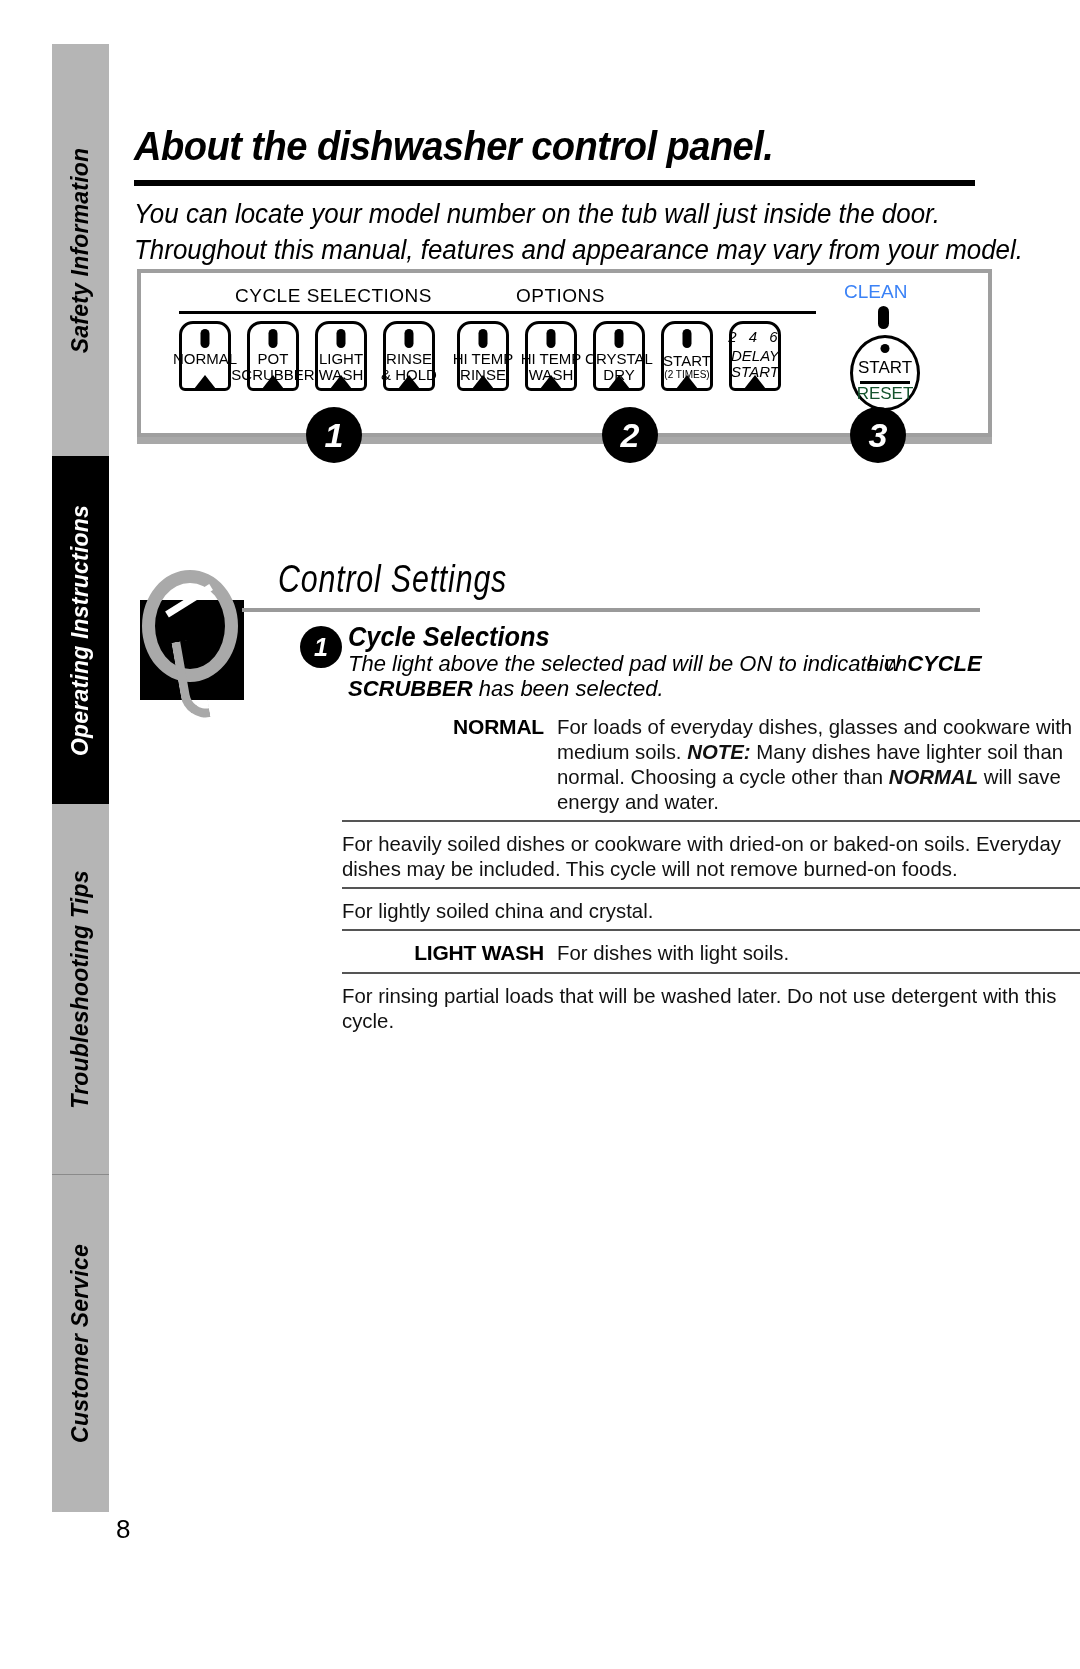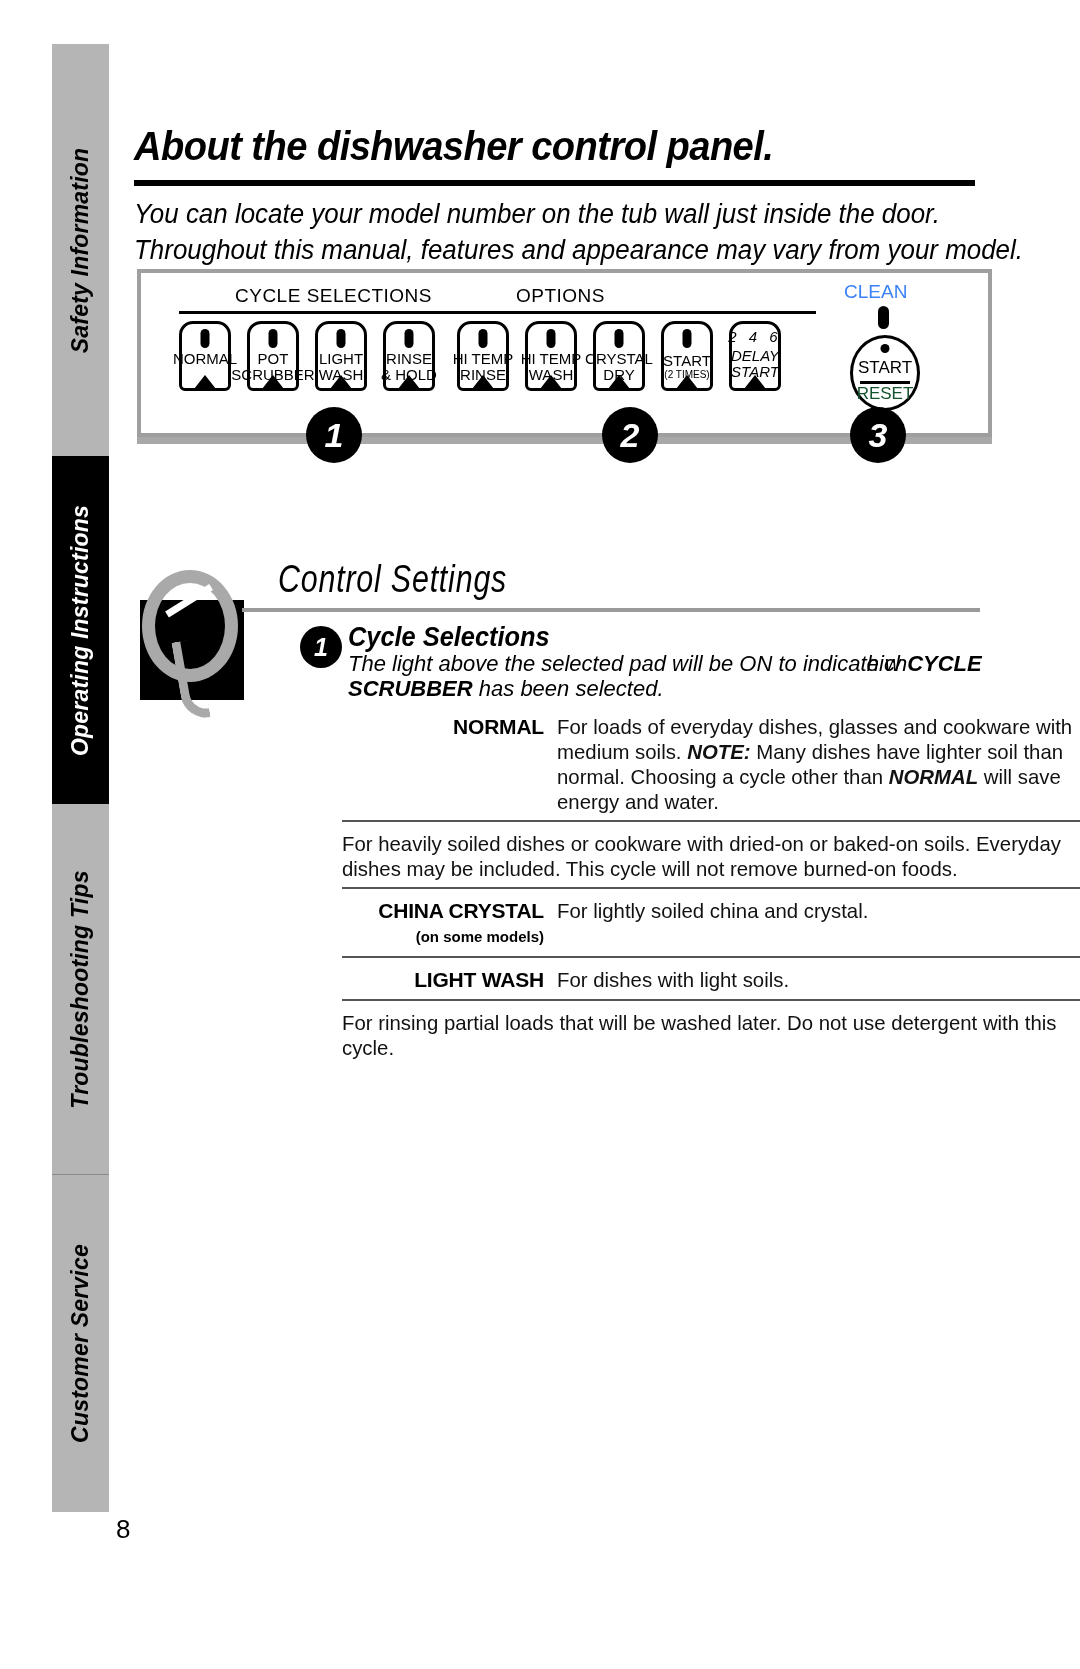--- a/index.html
+++ b/index.html
@@ -354,24 +354,20 @@
         </div>
       </div>
 
       <div class="row divider">
         <div class="desc">
           <span>For heavily soiled dishes or cookware with dried-on or baked-on soils. Everyday dishes may be included. This cycle will not remove burned-on foods.</span>
         </div>
       </div>
 
       <div class="row divider">
-        <div class="lbl">
-          <span>CHINA CRYSTAL</span>
-          <span class="note-small">(on some models)</span>
-        </div>
         <div class="desc">
           <span>For lightly soiled china and crystal.</span>
         </div>
       </div>
 
       <div class="row divider">
         <div class="lbl">
           <span>LIGHT WASH</span>
         </div>
         <div class="desc">

